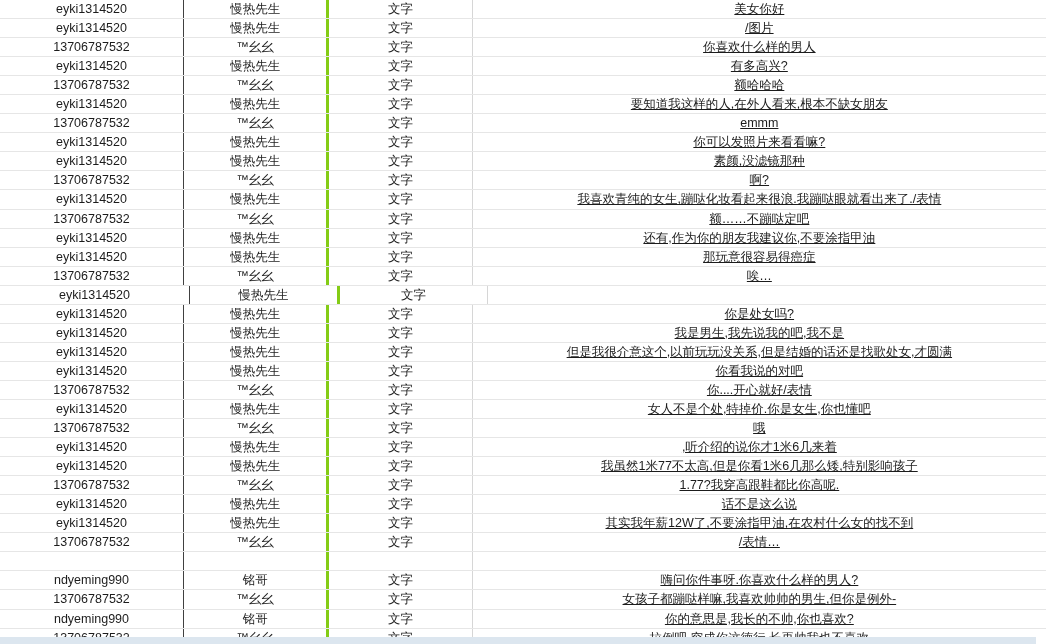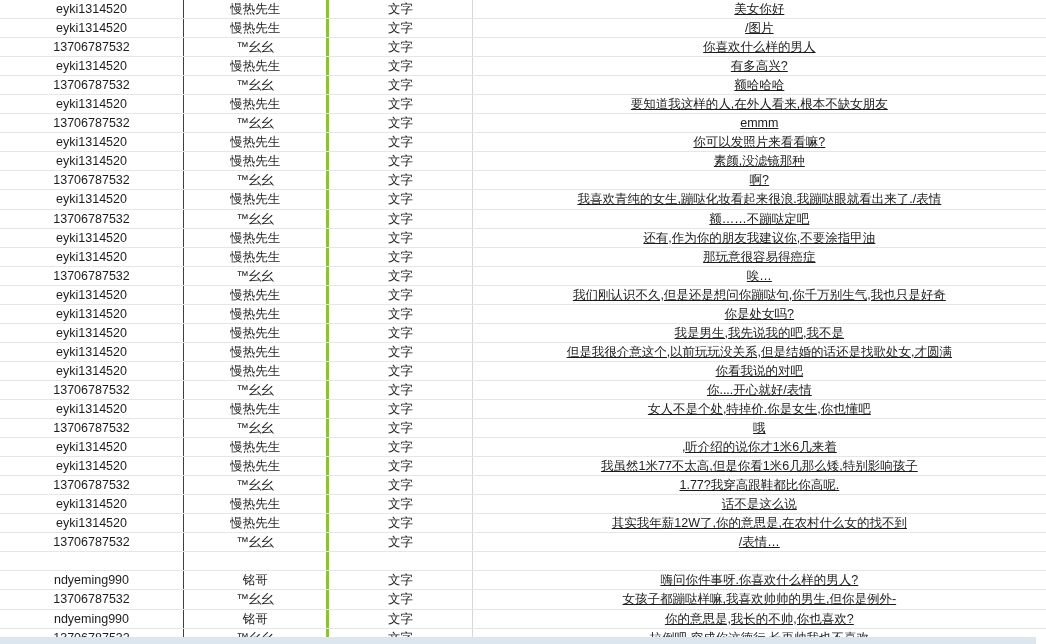--- a/index.html
+++ b/index.html
@@ -145,21 +145,20 @@
       <div class="cell c1">13706787532</div>
       <div class="cell c2">™幺幺</div>
       <div class="cell c3">文字</div>
       <div class="cell c4">唉…</div>
     </div>
 
     <div class="row">
       <div class="cell c1">eyki1314520</div>
       <div class="cell c2">慢热先生</div>
       <div class="cell c3">文字</div>
-      <div class="cell c4">我们刚认识不久,但是还是想问你蹦哒句,你千万别生气,我也只是好奇</div>
     </div>
 
     <div class="row">
       <div class="cell c1">eyki1314520</div>
       <div class="cell c2">慢热先生</div>
       <div class="cell c3">文字</div>
       <div class="cell c4">你是处女吗?</div>
     </div>
 
     <div class="row">
@@ -229,21 +228,21 @@
       <div class="cell c1">eyki1314520</div>
       <div class="cell c2">慢热先生</div>
       <div class="cell c3">文字</div>
       <div class="cell c4">话不是这么说</div>
     </div>
 
     <div class="row">
       <div class="cell c1">eyki1314520</div>
       <div class="cell c2">慢热先生</div>
       <div class="cell c3">文字</div>
-      <div class="cell c4">其实我年薪12W了,你的意思是,在农村什么女的找不到</div>
+      <div class="cell c4">其实我年薪12W了,不要涂指甲油,在农村什么女的找不到</div>
     </div>
 
     <div class="row">
       <div class="cell c1">13706787532</div>
       <div class="cell c2">™幺幺</div>
       <div class="cell c3">文字</div>
       <div class="cell c4">/表情…</div>
     </div>
 
     <div class="row">

